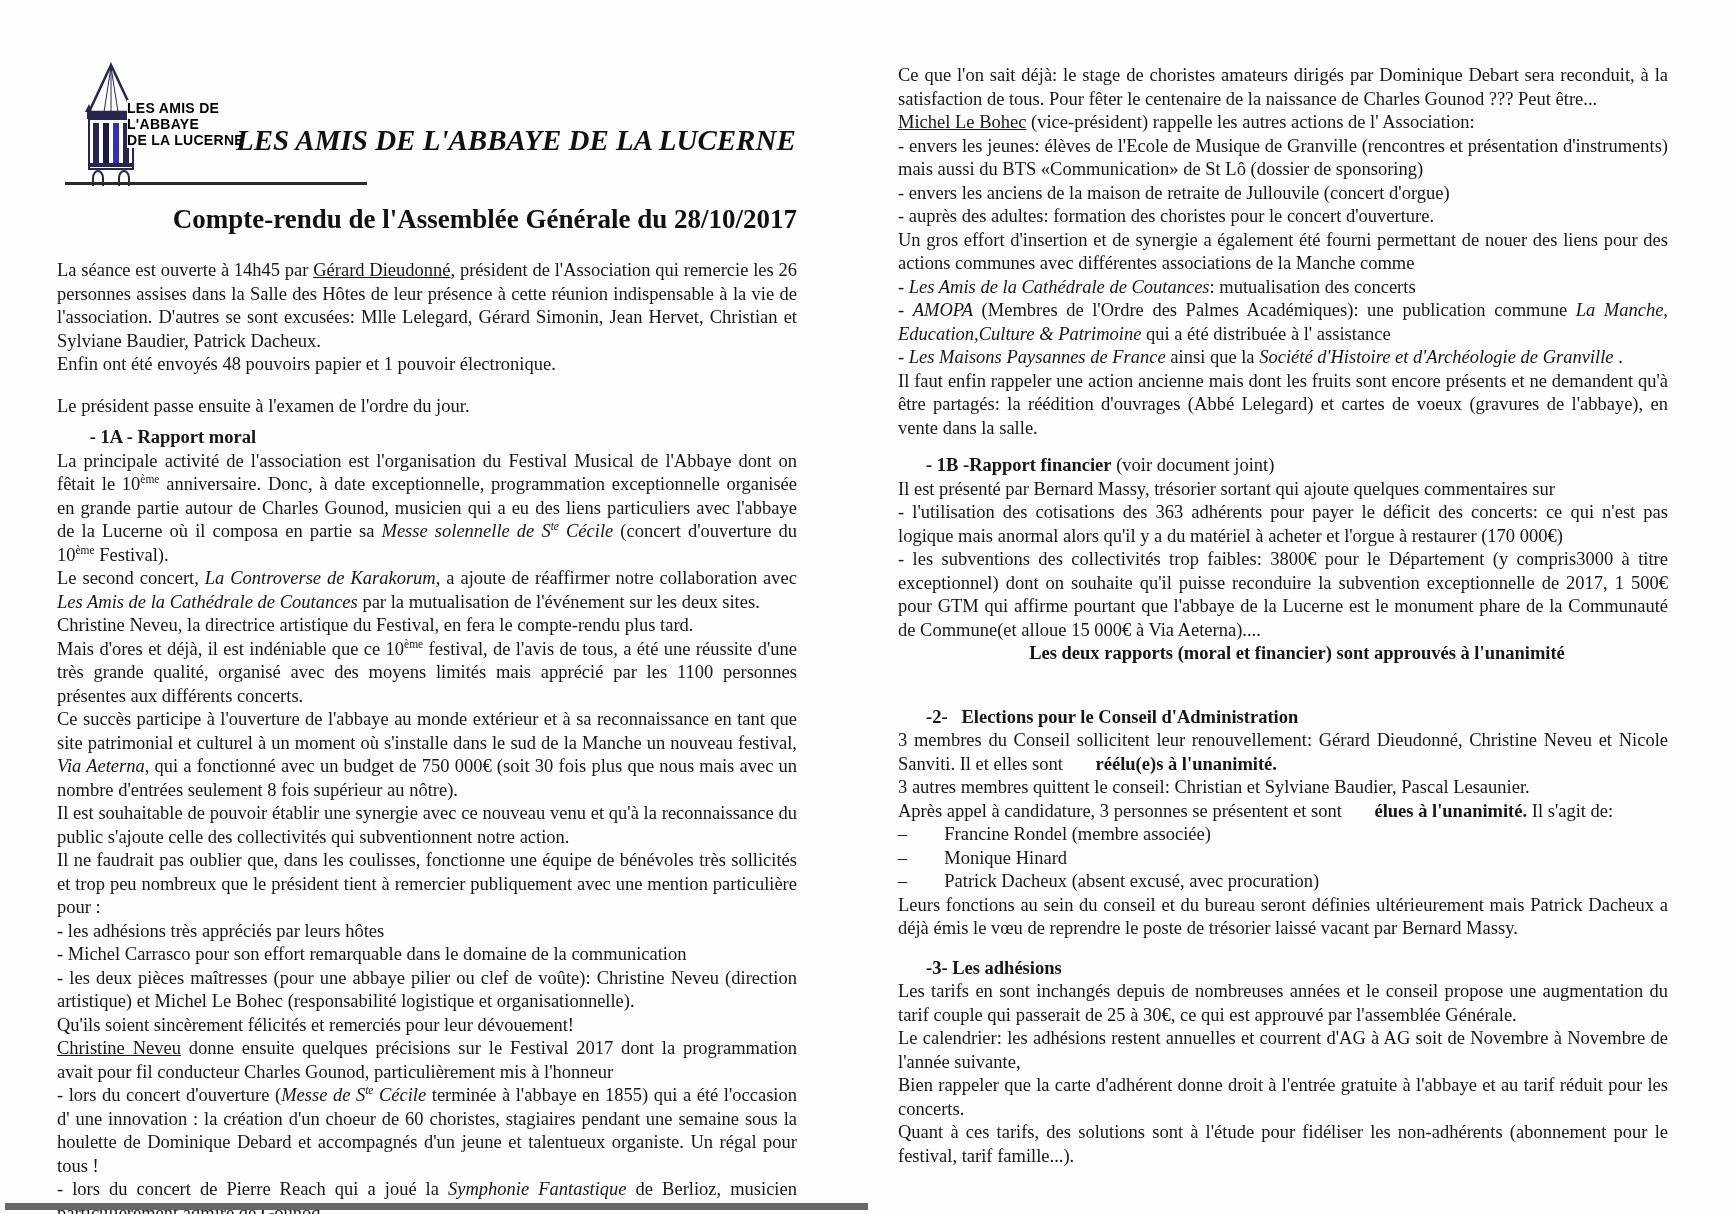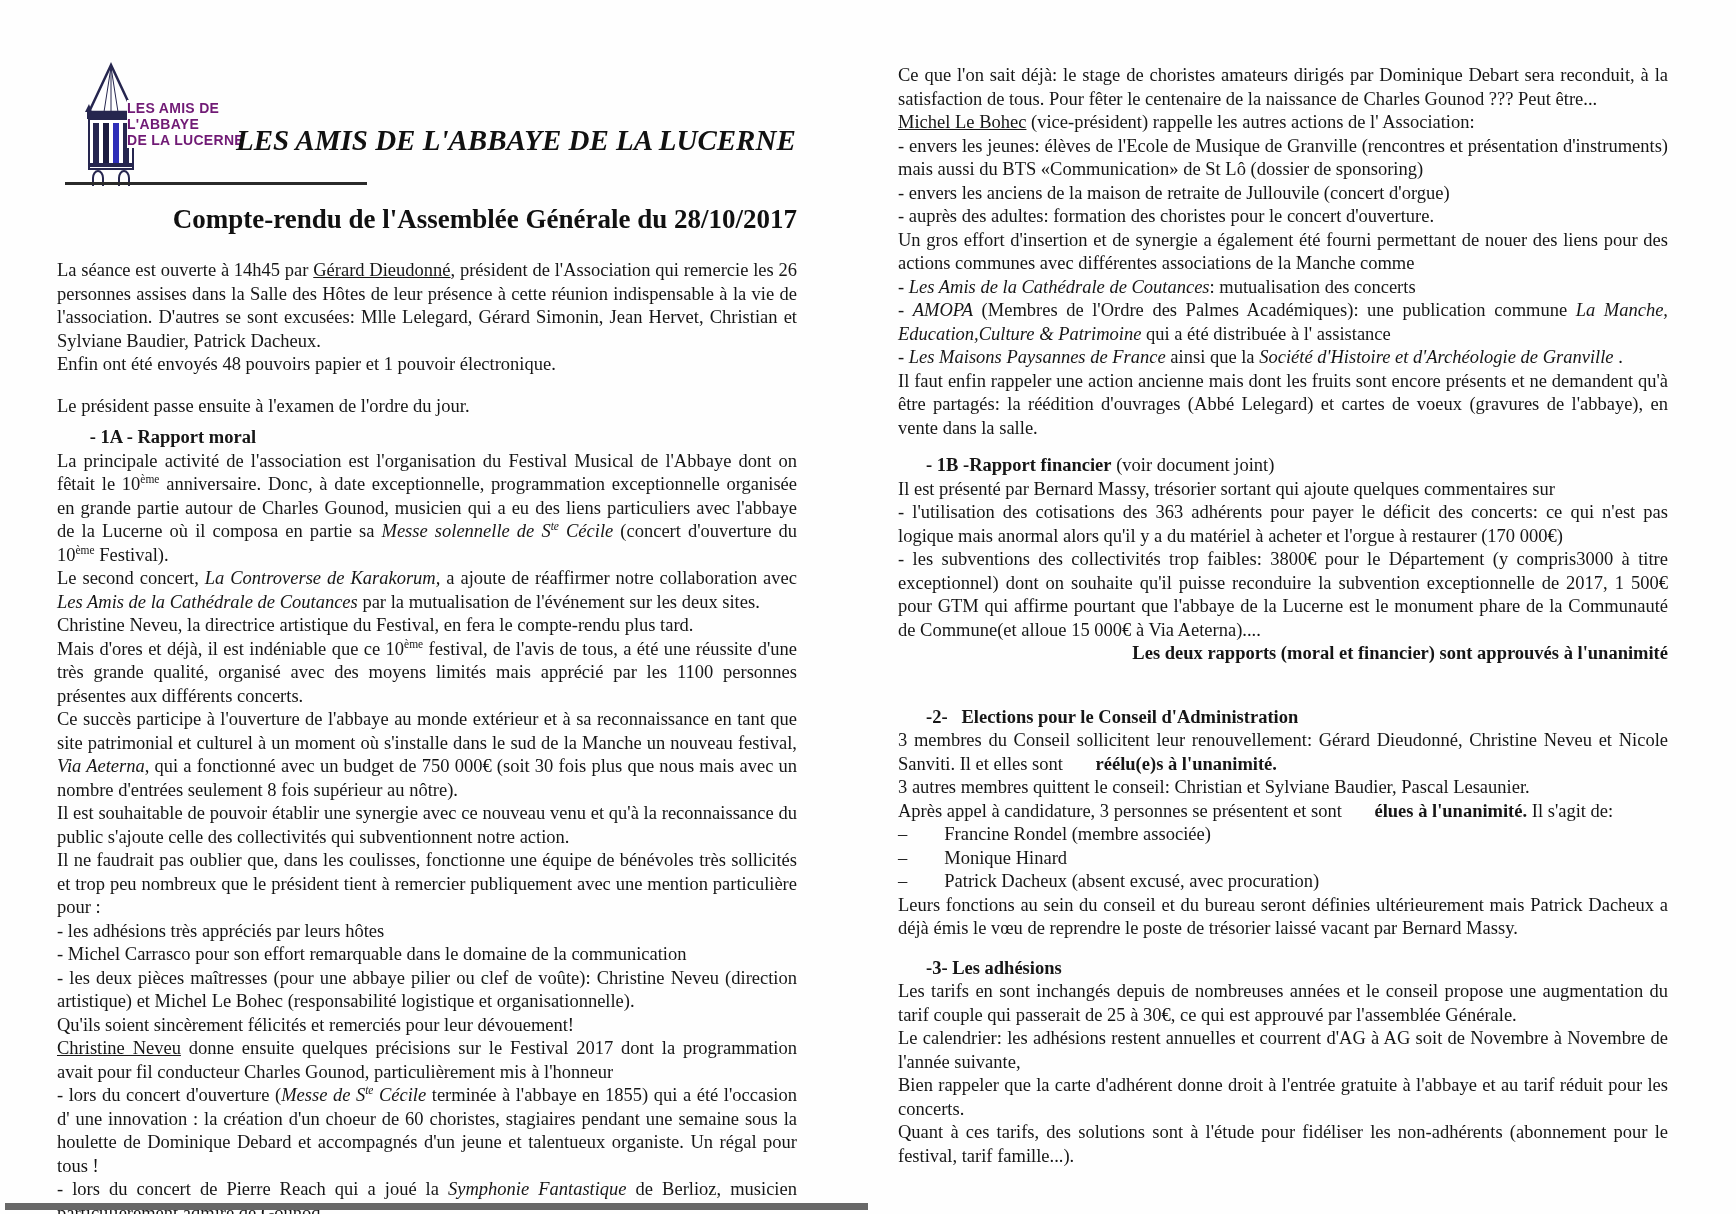--- a/index.html
+++ b/index.html
@@ -6,32 +6,32 @@
   .sheet{position:relative;width:1736px;height:1214px;background:#fefefe;
          font-family:"Liberation Serif","DejaVu Serif",serif;color:#161616;}
   
   .left-col{position:absolute;left:57px;top:60px;width:740px;}
   .right-col{position:absolute;left:898px;top:64px;width:770px;}
   .header-row{position:relative;height:134px;}
   .logo-block{position:absolute;left:8px;top:2px;width:312px;height:128px;}
   .logo-svg{position:absolute;left:0;top:0;}
   .logo-caption{position:absolute;left:62px;top:38px;width:246px;background:#fefefe;
                 font-family:"Liberation Sans","DejaVu Sans",sans-serif;
-                font-weight:700;font-size:14px;line-height:16px;color:#701a75;letter-spacing:.3px;}
+                font-weight:700;font-size:14px;line-height:16px;color:#000000;letter-spacing:.3px;}
   .logo-underline{position:absolute;left:0;top:120px;width:302px;height:3px;background:#2a2a2a;}
   .assoc-title{position:absolute;left:179px;top:64px;width:560px;
                font-size:29px;font-weight:700;font-style:italic;white-space:nowrap;color:#111;}
   .report-title{margin:10px 0 0 0;text-align:right;font-size:27px;font-weight:700;color:#111;}
   .body-blocks{margin-top:24px;font-size:18.5px;line-height:23.5px;}
   .right-col .body-blocks{margin-top:0;}
   
   .blk{margin:0;}
   .p{text-align:justify;}
   .h{text-align:left;}
-  .c{text-align:right;}
+  .c{text-align:center;}
   .i{font-style:italic;}
   .b{font-weight:700;margin-left:28px;}
   .u{text-decoration:underline;}
   .sup{vertical-align:super;font-size:0.62em;line-height:0;}
   
   .bottom-edge{position:absolute;left:5px;top:1203px;width:863px;height:7px;background:#686868;}
 </style>
 </head>
 <body>
 

